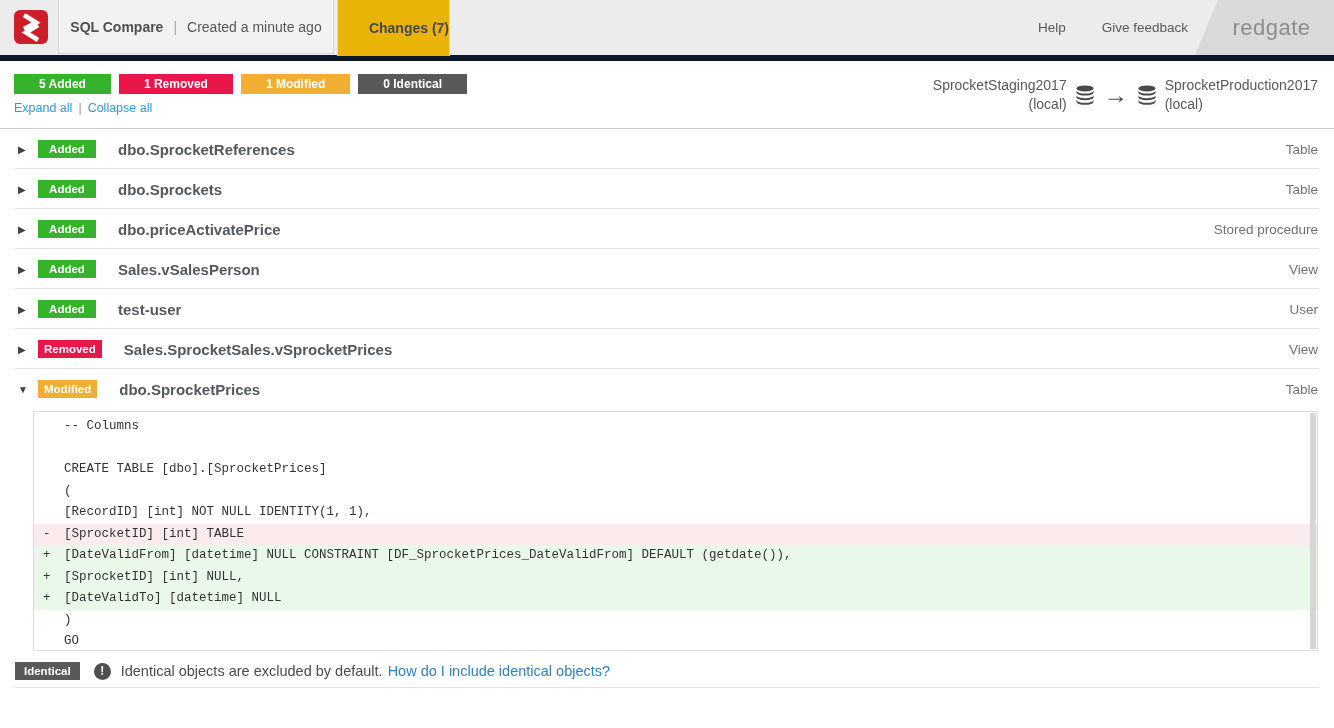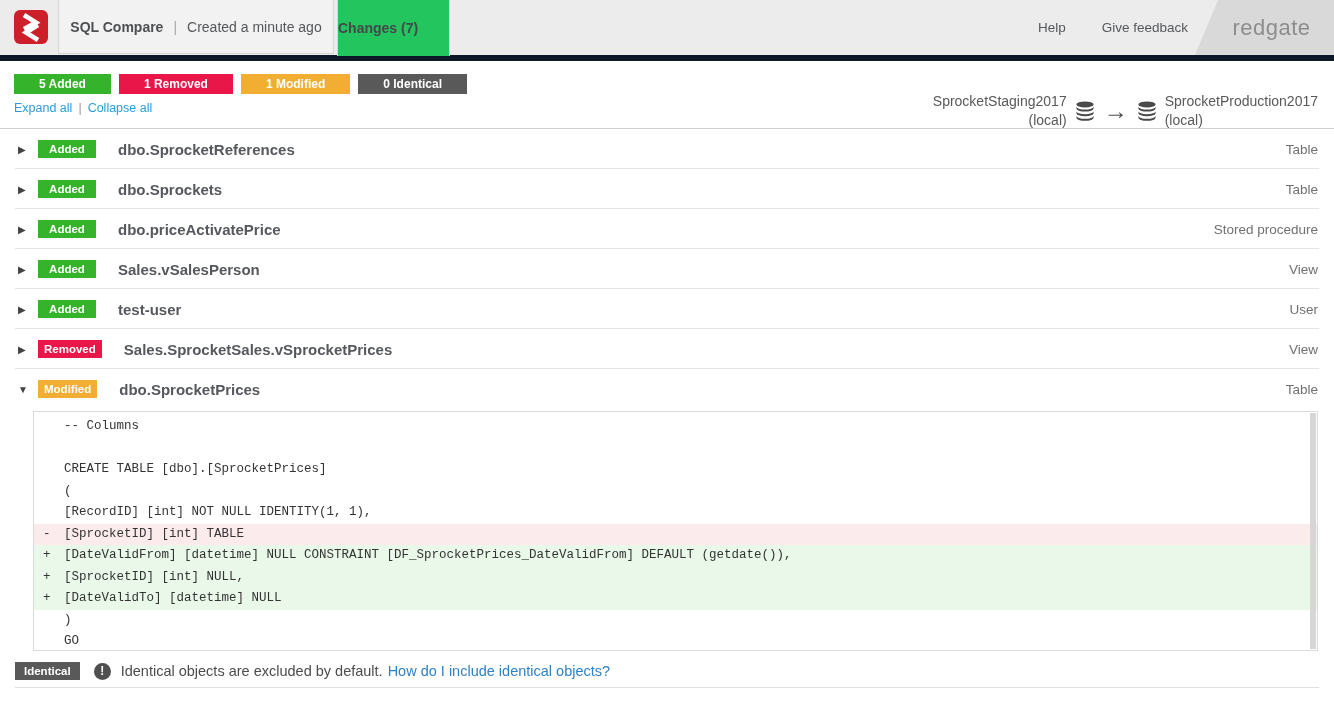--- a/index.html
+++ b/index.html
@@ -9,42 +9,42 @@
   
   .header { position:relative; height:61px; background:#ececec; border-bottom:6px solid #0f172a; }
   .logo { position:absolute; left:14px; top:10px; width:34px; height:34px; }
   .session-box { position:absolute; left:58px; top:0; width:276px; height:54px;
     background:#f2f2f2; border:1px solid #d6d6d6; border-top:none;
     display:flex; align-items:center; justify-content:center; gap:10px; }
   .session-box .app-title { font-weight:bold; font-size:14px; color:#4d4f52; }
   .session-box .pipe { color:#a9a9a9; font-size:14px; }
   .session-box .session-label { font-size:14px; color:#55575a; }
   .tab-active { position:absolute; left:337px; top:0; width:113px; height:56px; z-index:2;
-    background:#22c55e; border:1px solid #d6d6d6; border-top:none; border-bottom:none;
-    display:flex; align-items:center; justify-content:flex-start; }
+    background:#eab308; border:1px solid #d6d6d6; border-top:none; border-bottom:none;
+    display:flex; align-items:center; justify-content:flex-end; }
   .tab-active span { font-weight:bold; font-size:14px; color:#45484b; }
   .header-links { position:absolute; right:146px; top:0; height:55px; display:flex; align-items:center; gap:36px; }
   .header-links a { font-size:13.5px; color:#55585b; text-decoration:none; cursor:pointer; }
   .brand-block { position:absolute; right:0; top:0; width:139px; height:55px; background:#d9d9d9;
     clip-path:polygon(23px 0, 100% 0, 100% 100%, 0 100%);
     display:flex; align-items:center; justify-content:center; }
   .brand-block span { font-size:22px; color:#8d8d8d; letter-spacing:0.5px; padding-left:14px; }
 
   
   .summary { position:relative; height:68px; background:#fff; border-bottom:1px solid #cfcfcf; }
   .badge-row { position:absolute; left:14px; top:13px; display:flex; gap:8px; }
   .badge { display:inline-block; color:#fff; font-weight:bold; font-size:12px; padding:3px 25px; white-space:nowrap; }
   .badge.added    { background:#35b32a; }
   .badge.removed  { background:#e9164a; }
   .badge.modified { background:#f2ae33; }
   .badge.identical{ background:#595959; }
   .expand-links { position:absolute; left:14px; top:40px; font-size:12.5px; }
   .expand-links a { color:#2d9cd8; text-decoration:none; cursor:pointer; }
   .expand-links .sep { color:#9a9a9a; margin:0 6px; }
-  .datasources { position:absolute; right:16px; top:16px; height:68px; display:flex; align-items:center; gap:7px; }
+  .datasources { position:absolute; right:16px; top:0; height:68px; display:flex; align-items:center; gap:7px; }
   .ds-names { font-size:14px; color:#58595b; line-height:1.35; }
   .ds-names.right { text-align:right; }
   .ds-arrow { font-size:24px; color:#4a4a4a; line-height:1; margin:0 1px; }
   .db-icon { flex:0 0 auto; }
 
   
   .rows { list-style:none; }
   .row { position:relative; height:40px; display:flex; align-items:center; cursor:pointer; }
   .row::after { content:""; position:absolute; left:15px; right:15px; bottom:0; border-bottom:1px solid #e4e4e4; }
   .row:last-child::after { border-bottom:none; }

